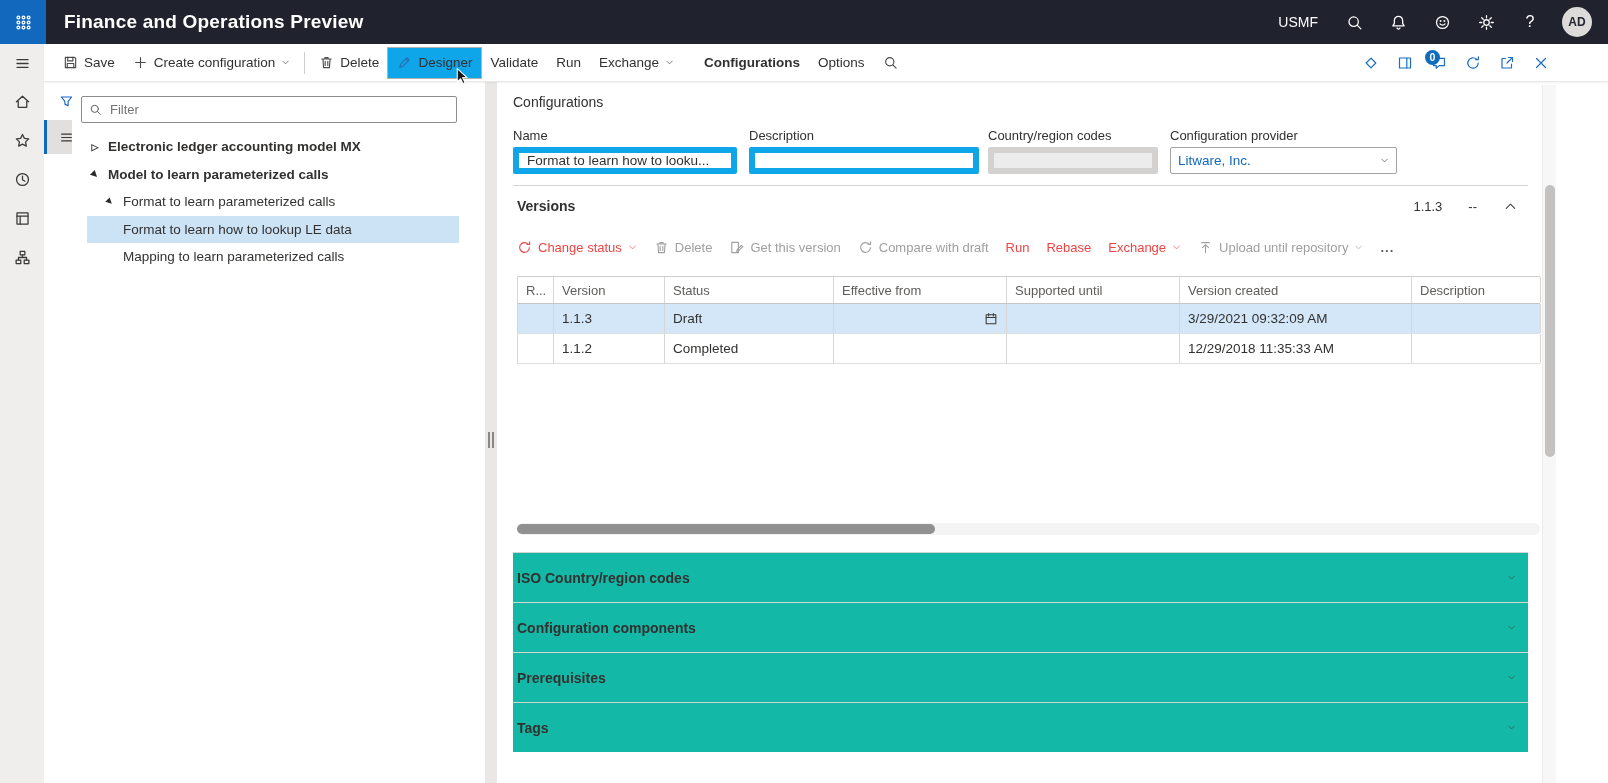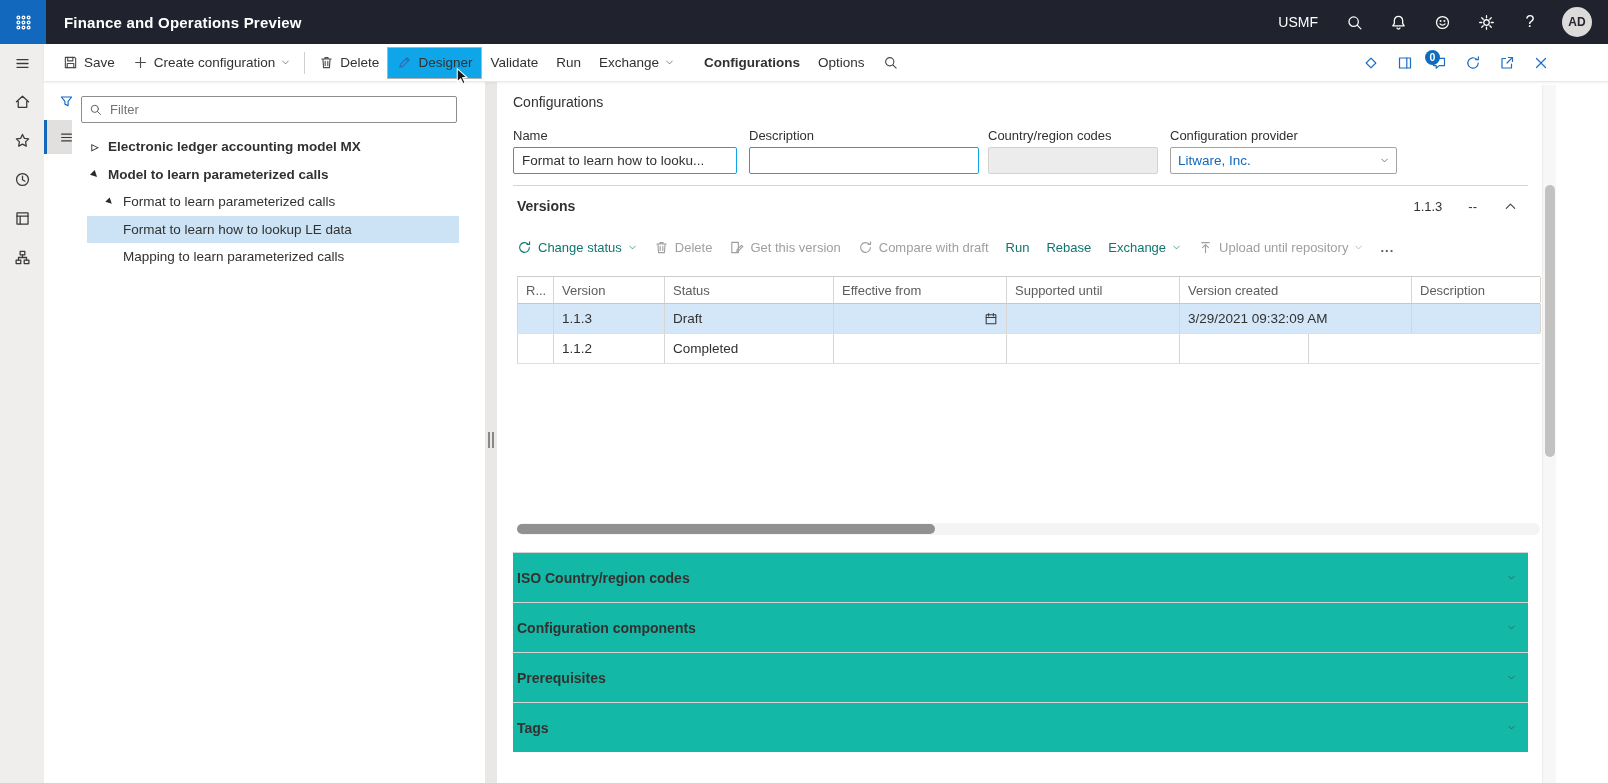--- a/index.html
+++ b/index.html
@@ -7,21 +7,21 @@
   *{box-sizing:border-box;}
   .icon{display:inline-flex;align-items:center;justify-content:center;}
   .icon svg{width:15px;height:15px;display:block;}
   .icon svg *{fill:none;stroke:currentColor;stroke-width:1.2px;stroke-linecap:round;stroke-linejoin:round;}
   .chev svg{width:9px;height:9px;}
 
   
   .topbar{position:absolute;top:0;left:0;right:0;height:44px;background:#20222e;color:#fff;display:flex;align-items:center;z-index:20;}
   .waffle-btn{width:46px;height:44px;background:#1168bd;display:flex;align-items:center;justify-content:center;cursor:pointer;}
   .waffle-btn .icon svg{width:17px;height:17px;}
-  .app-title{margin-left:18px;font-size:15px;font-weight:600;letter-spacing:.2px;white-space:nowrap;}
+  .app-title{margin-left:18px;font-size:19px;font-weight:600;letter-spacing:.2px;white-space:nowrap;}
   .topbar-right{margin-left:auto;display:flex;align-items:center;padding-right:6px;}
   .tb-btn{width:44px;height:44px;display:flex;align-items:center;justify-content:center;color:#fff;cursor:pointer;}
   .tb-btn .icon svg{width:17px;height:17px;}
   .company{font-size:14px;padding:0 14px;cursor:pointer;}
   .help-q{font-size:16px;font-weight:400;}
   .avatar{width:30px;height:30px;border-radius:50%;background:#dddbd9;color:#23252f;font-size:12px;font-weight:700;
     display:flex;align-items:center;justify-content:center;margin:0 10px;cursor:pointer;}
 
   
   .actionbar{position:absolute;top:44px;left:44px;right:0;height:38px;background:#fff;display:flex;align-items:center;
@@ -76,34 +76,34 @@
   .splitter .grab{position:absolute;top:350px;left:3px;width:6px;height:16px;border-left:2px solid #8a8886;border-right:2px solid #8a8886;}
 
   
   .main{position:absolute;top:82px;left:497px;width:1047px;bottom:0;background:#fff;}
   .main > *{position:absolute;}
   #page-title{left:16px;top:12px;font-size:14px;color:#323130;}
   .field{position:absolute;top:46px;}
   .f-name{left:16px;width:224px;} .f-description{left:252px;width:230px;}
   .f-country-region-codes{left:491px;width:170px;} .f-configuration-provider{left:673px;width:227px;}
   .flabel{font-size:13px;color:#323130;margin-bottom:4px;display:block;white-space:nowrap;}
-  .field input{width:100%;height:27px;border:1px solid #0ea5e9;border-radius:2px;font-size:13.5px;font-family:inherit;
+  .field input{width:100%;height:27px;border:6px solid #0ea5e9;border-radius:2px;font-size:13.5px;font-family:inherit;
     padding:0 8px;color:#323130;background:#fff;}
   .field input:disabled{background:#ececec;border-color:#d4d2d0;}
   .combo{width:100%;height:27px;border:1px solid #a5a3a1;border-radius:2px;display:flex;align-items:center;
     justify-content:space-between;padding:0 7px;cursor:pointer;background:#fff;}
   .combo .val{color:#1168bd;font-size:13.5px;white-space:nowrap;}
   .combo .icon{color:#444;}
 
   .vs-topline{left:16px;top:103px;width:1015px;border-top:1px solid #d6d4d2;height:0;}
   #versions-header{left:20px;top:110px;height:28px;display:flex;align-items:center;font-size:14px;font-weight:600;}
   #versions-meta{right:26px;top:110px;height:28px;display:flex;align-items:center;gap:26px;font-size:13px;color:#323130;}
   #versions-meta .icon{color:#444;cursor:pointer;}
   #versions-toolbar{left:20px;top:150px;height:30px;display:flex;align-items:center;gap:17px;font-size:13px;white-space:nowrap;}
-  .vt-item{display:flex;align-items:center;gap:6px;color:#0f766e;cursor:pointer;}
+  .vt-item{display:flex;align-items:center;gap:6px;color:#ef4444;cursor:pointer;}
   .vt-item.disabled{color:#a19f9d;cursor:default;}
   .vt-item.more{color:#5b5957;font-weight:700;letter-spacing:1px;}
 
   #versions-grid{left:20px;top:194px;width:1023px;font-size:13.5px;}
   .g-row{display:flex;border-bottom:1px solid #e1dfdd;border-left:1px solid #d8d6d4;background:#fff;}
   .g-row.g-head{border-top:1px solid #cfcdcb;border-bottom:1px solid #c8c6c4;color:#5f5d5b;font-size:13px;}
   .g-cell{height:29px;display:flex;align-items:center;padding:0 8px;border-right:1px solid #d8d6d4;overflow:hidden;white-space:nowrap;flex:none;}
   .g-head .g-cell{height:26px;}
   .g-row.selected{background:#d3e7f8;}
   .datepicker-icon{margin-left:auto;color:#3b3a39;cursor:pointer;}
@@ -564,20 +564,23 @@
         </div>
         <div class="g-cell" data-name="grid-cell" style="width: 169px;">
           <span data-name="grid-cell-text">Completed</span>
         </div>
         <div class="g-cell" data-name="grid-cell" style="width: 173px;">
           <span data-name="grid-cell-text"></span>
         </div>
         <div class="g-cell" data-name="grid-cell" style="width: 173px;">
           <span data-name="grid-cell-text"></span>
         </div>
+        <div class="g-cell" data-name="grid-cell" style="width: 232px;">
+          <span data-name="grid-cell-text">12/29/2018 11:35:33 AM</span>
+        </div>
         <div class="g-cell" data-name="grid-cell" style="width: 129px;">
           <span data-name="grid-cell-text"></span>
         </div>
       </div>
     </div>
 
   <div id="hscroll" data-name="horizontal-scrollbar">
       <div class="hthumb" data-name="horizontal-scrollbar-thumb"></div>
     </div>
 

